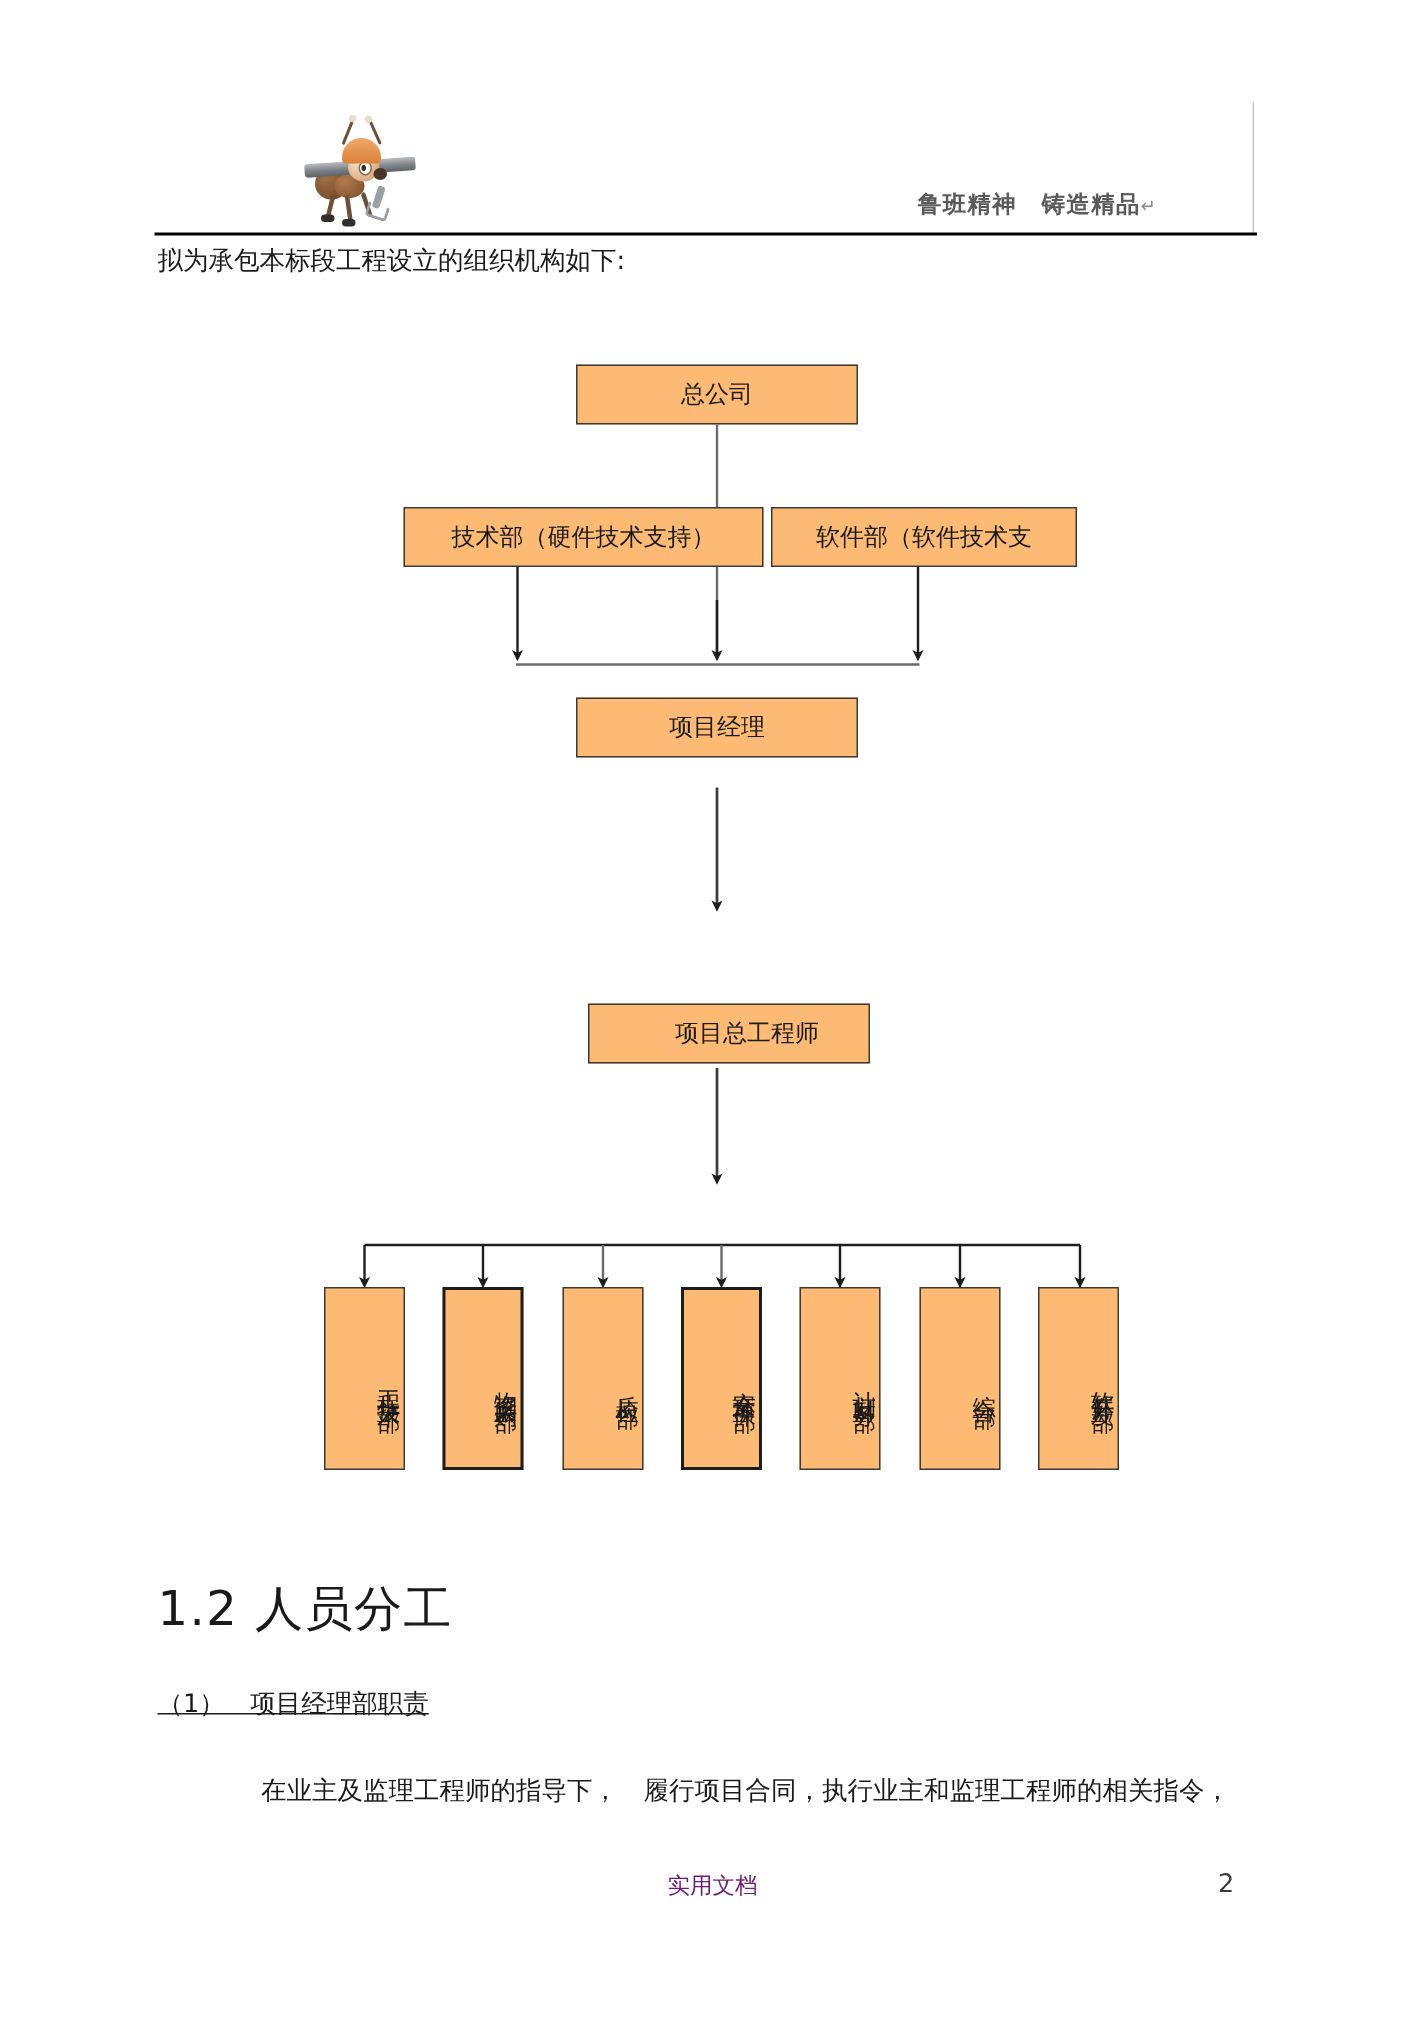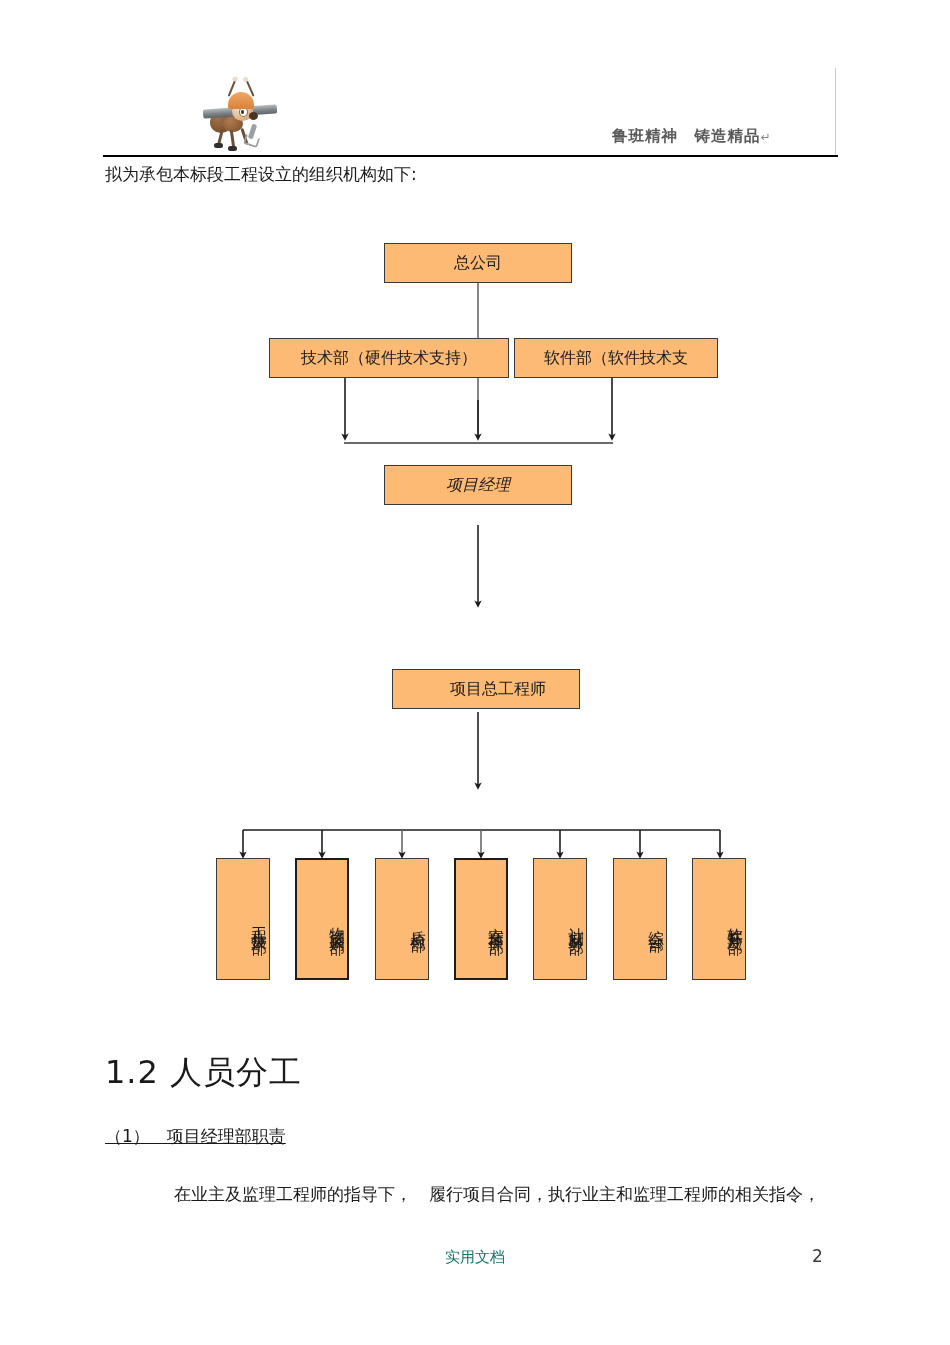--- a/index.html
+++ b/index.html
@@ -236,21 +236,21 @@
   }
 
   
   .footer-center {
     position: absolute;
     left: 0;
     top: 1248px;
     width: 950px;
     text-align: center;
     font-size: 15px;
-    color: #0f766e;
+    color: #701a75;
   }
   .footer-page {
     position: absolute;
     left: 812px;
     top: 1246px;
     font-size: 17px;
     color: #3a3a3a;
   }
 
   
@@ -342,21 +342,21 @@
   <path d="M640,830 L640,855" stroke="#1d1d1d" stroke-width="1.6" fill="none" marker-end="url(#arrow)"></path>
   <path d="M720,830 L720,855" stroke="#1d1d1d" stroke-width="1.6" fill="none" marker-end="url(#arrow)"></path>
 </svg>
 
 <div class="node-box" style="left:384px; top:243px; width:188px; height:40px;">总公司</div>
 
 <div class="node-box" style="left:233px; top:338px; width:240px; height:40px;margin-left:36px;">技术部（硬件技术支持）</div>
 
 <div class="node-box" style="left:514px; top:338px; width:204px; height:40px;">软件部（软件技术支</div>
 
-<div class="node-box" style="left:384px; top:465px; width:188px; height:40px;font-style:italic;">项目经理</div>
+<div class="node-box" style="left:384px; top:465px; width:188px; height:40px;">项目经理</div>
 
 <div class="node-box" style="left:392px; top:669px; width:188px; height:40px;padding-left:24px;">项目总工程师</div>
 
 <div class="node-box vert" style="left:216px; top:858px; width:54px; height:122px;">工程技术部</div>
 <div class="node-box vert heavy" style="left:295px; top:858px; width:54px; height:122px;">物资采购部</div>
 <div class="node-box vert" style="left:375px; top:858px; width:54px; height:122px;">质检部</div>
 <div class="node-box vert heavy" style="left:454px; top:858px; width:54px; height:122px;">安全环保部</div>
 <div class="node-box vert" style="left:533px; top:858px; width:54px; height:122px;">计划财务部</div>
 <div class="node-box vert" style="left:613px; top:858px; width:54px; height:122px;">综合部</div>
 <div class="node-box vert" style="left:692px; top:858px; width:54px; height:122px;">软件开发部</div>

